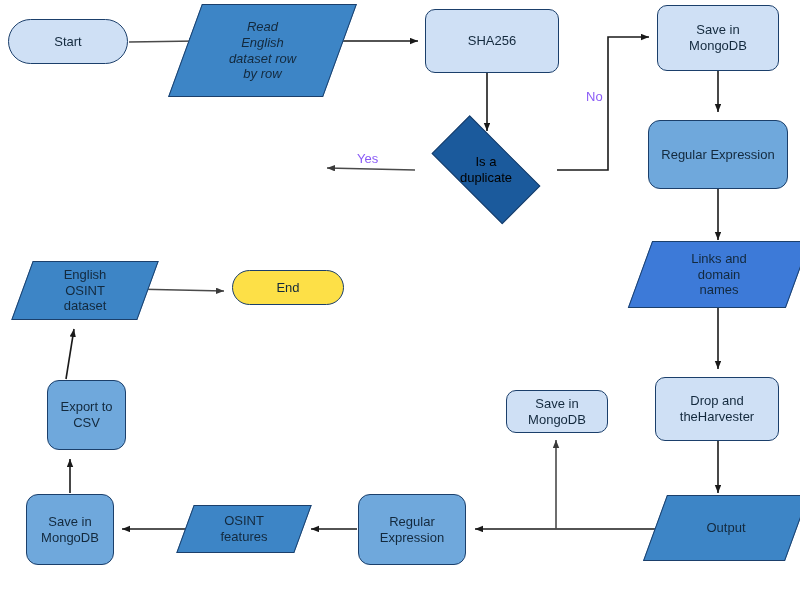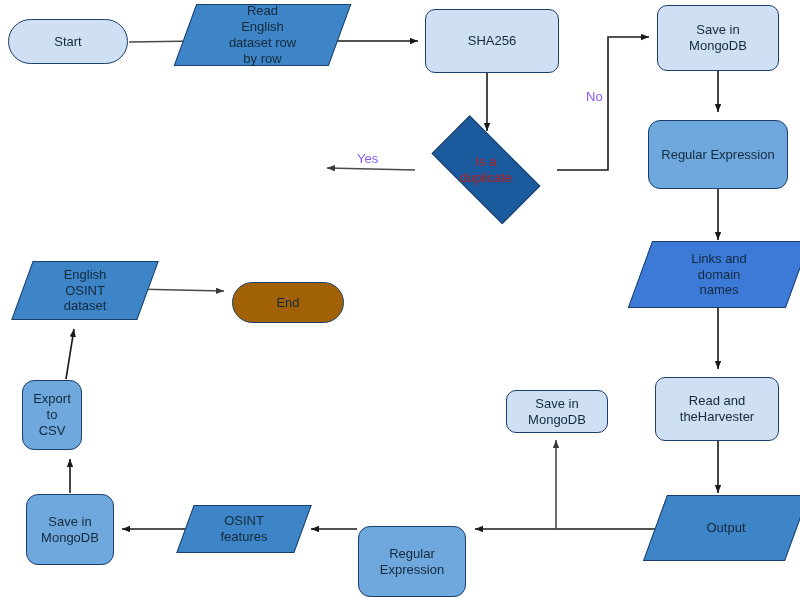--- a/index.html
+++ b/index.html
@@ -137,35 +137,35 @@
 
     <path d="M66,379 L74,329" stroke="#1a1a1a" stroke-width="1.6" fill="none" marker-end="url(#arrow)"></path>
 
     <path d="M132,289 L224,291" stroke="#4a4a4a" stroke-width="1.6" fill="none" marker-end="url(#arrowgray)"></path>
   </svg>
 
   <div class="node shape-stadium" style="left:8px; top:19px; width:120px; height:45px; background:#cfe0f5;text-align:right;">
     <span class="lbl">Start</span>
   </div>
 
-  <div class="node shape-parallelogram" style="left:185px; top:4px; width:155px; height:62px;">
+  <div class="node shape-parallelogram" style="left:185px; top:4px; width:155px; height:93px;font-style:italic;">
     <span class="skewbox" style="background:#3d85c6;"></span>
     <span class="lbl">Read
 English
 dataset row
 by row</span>
   </div>
 
   <div class="node shape-round" style="left:425px; top:9px; width:134px; height:64px; background:#cfe0f5;">
     <span class="lbl">SHA256</span>
   </div>
 
   <div class="node shape-diamond" style="left:415px; top:132px; width:142px; height:76px;">
     <span class="diabox" style="background:#1b5a9c;"></span>
-    <span class="lbl" style="color:#b91c1c;">Is a
+    <span class="lbl" style="color:#000000;">Is a
 duplicate</span>
   </div>
 
 
   <div class="node shape-round" style="left:657px; top:5px; width:122px; height:66px; background:#cfe0f5;">
     <span class="lbl">Save in
 MongoDB</span>
   </div>
 
   <div class="node shape-rect" style="left:648px; top:120px; width:140px; height:69px; background:#6fa8dc;">
@@ -173,63 +173,63 @@
   </div>
 
   <div class="node shape-parallelogram" style="left:640px; top:241px; width:158px; height:67px;">
     <span class="skewbox" style="background:#3d7ad8;"></span>
     <span class="lbl">Links and
 domain
 names</span>
   </div>
 
   <div class="node shape-round" style="left:655px; top:377px; width:124px; height:64px; background:#cfe0f5;">
-    <span class="lbl">Read and
+    <span class="lbl">Drop and
 theHarvester</span>
   </div>
 
   <div class="node shape-parallelogram" style="left:655px; top:495px; width:142px; height:66px;">
     <span class="skewbox" style="background:#3d85c6;"></span>
     <span class="lbl">Output</span>
   </div>
 
   <div class="node shape-round" style="left:506px; top:390px; width:102px; height:43px; background:#cfe0f5;">
     <span class="lbl">Save in
 MongoDB</span>
   </div>
 
-  <div class="node shape-rect" style="left:358px; top:494px; width:108px; height:71px; background:#6fa8dc;margin-top:32px;">
+  <div class="node shape-rect" style="left:358px; top:494px; width:108px; height:71px; background:#6fa8dc;">
     <span class="lbl">Regular
 Expression</span>
   </div>
 
   <div class="node shape-parallelogram" style="left:185px; top:505px; width:118px; height:48px;">
     <span class="skewbox" style="background:#3d85c6;"></span>
     <span class="lbl">OSINT
 features</span>
   </div>
 
   <div class="node shape-rect" style="left:26px; top:494px; width:88px; height:71px; background:#6fa8dc;">
     <span class="lbl">Save in
 MongoDB</span>
   </div>
 
-  <div class="node shape-rect" style="left:22px; top:380px; width:60px; height:70px; background:#6fa8dc;">
+  <div class="node shape-rect" style="left:47px; top:380px; width:79px; height:70px; background:#6fa8dc;">
     <span class="lbl">Export to
 CSV</span>
   </div>
 
   <div class="node shape-parallelogram" style="left:22px; top:261px; width:126px; height:59px;">
     <span class="skewbox" style="background:#3d85c6;"></span>
     <span class="lbl">English
 OSINT
 dataset</span>
   </div>
 
-  <div class="node shape-stadium" style="left:232px; top:270px; width:112px; height:41px; background:#a16207;margin-top:12px;">
+  <div class="node shape-stadium" style="left:232px; top:270px; width:112px; height:35px; background:#fde047;">
     <span class="lbl">End</span>
   </div>
 
   <div class="edge-label" style="left:355px; top:151px;">Yes</div>
 
   <div class="edge-label" style="left:584px; top:89px;">No</div>
 
 </div>
 
 </body></html>

